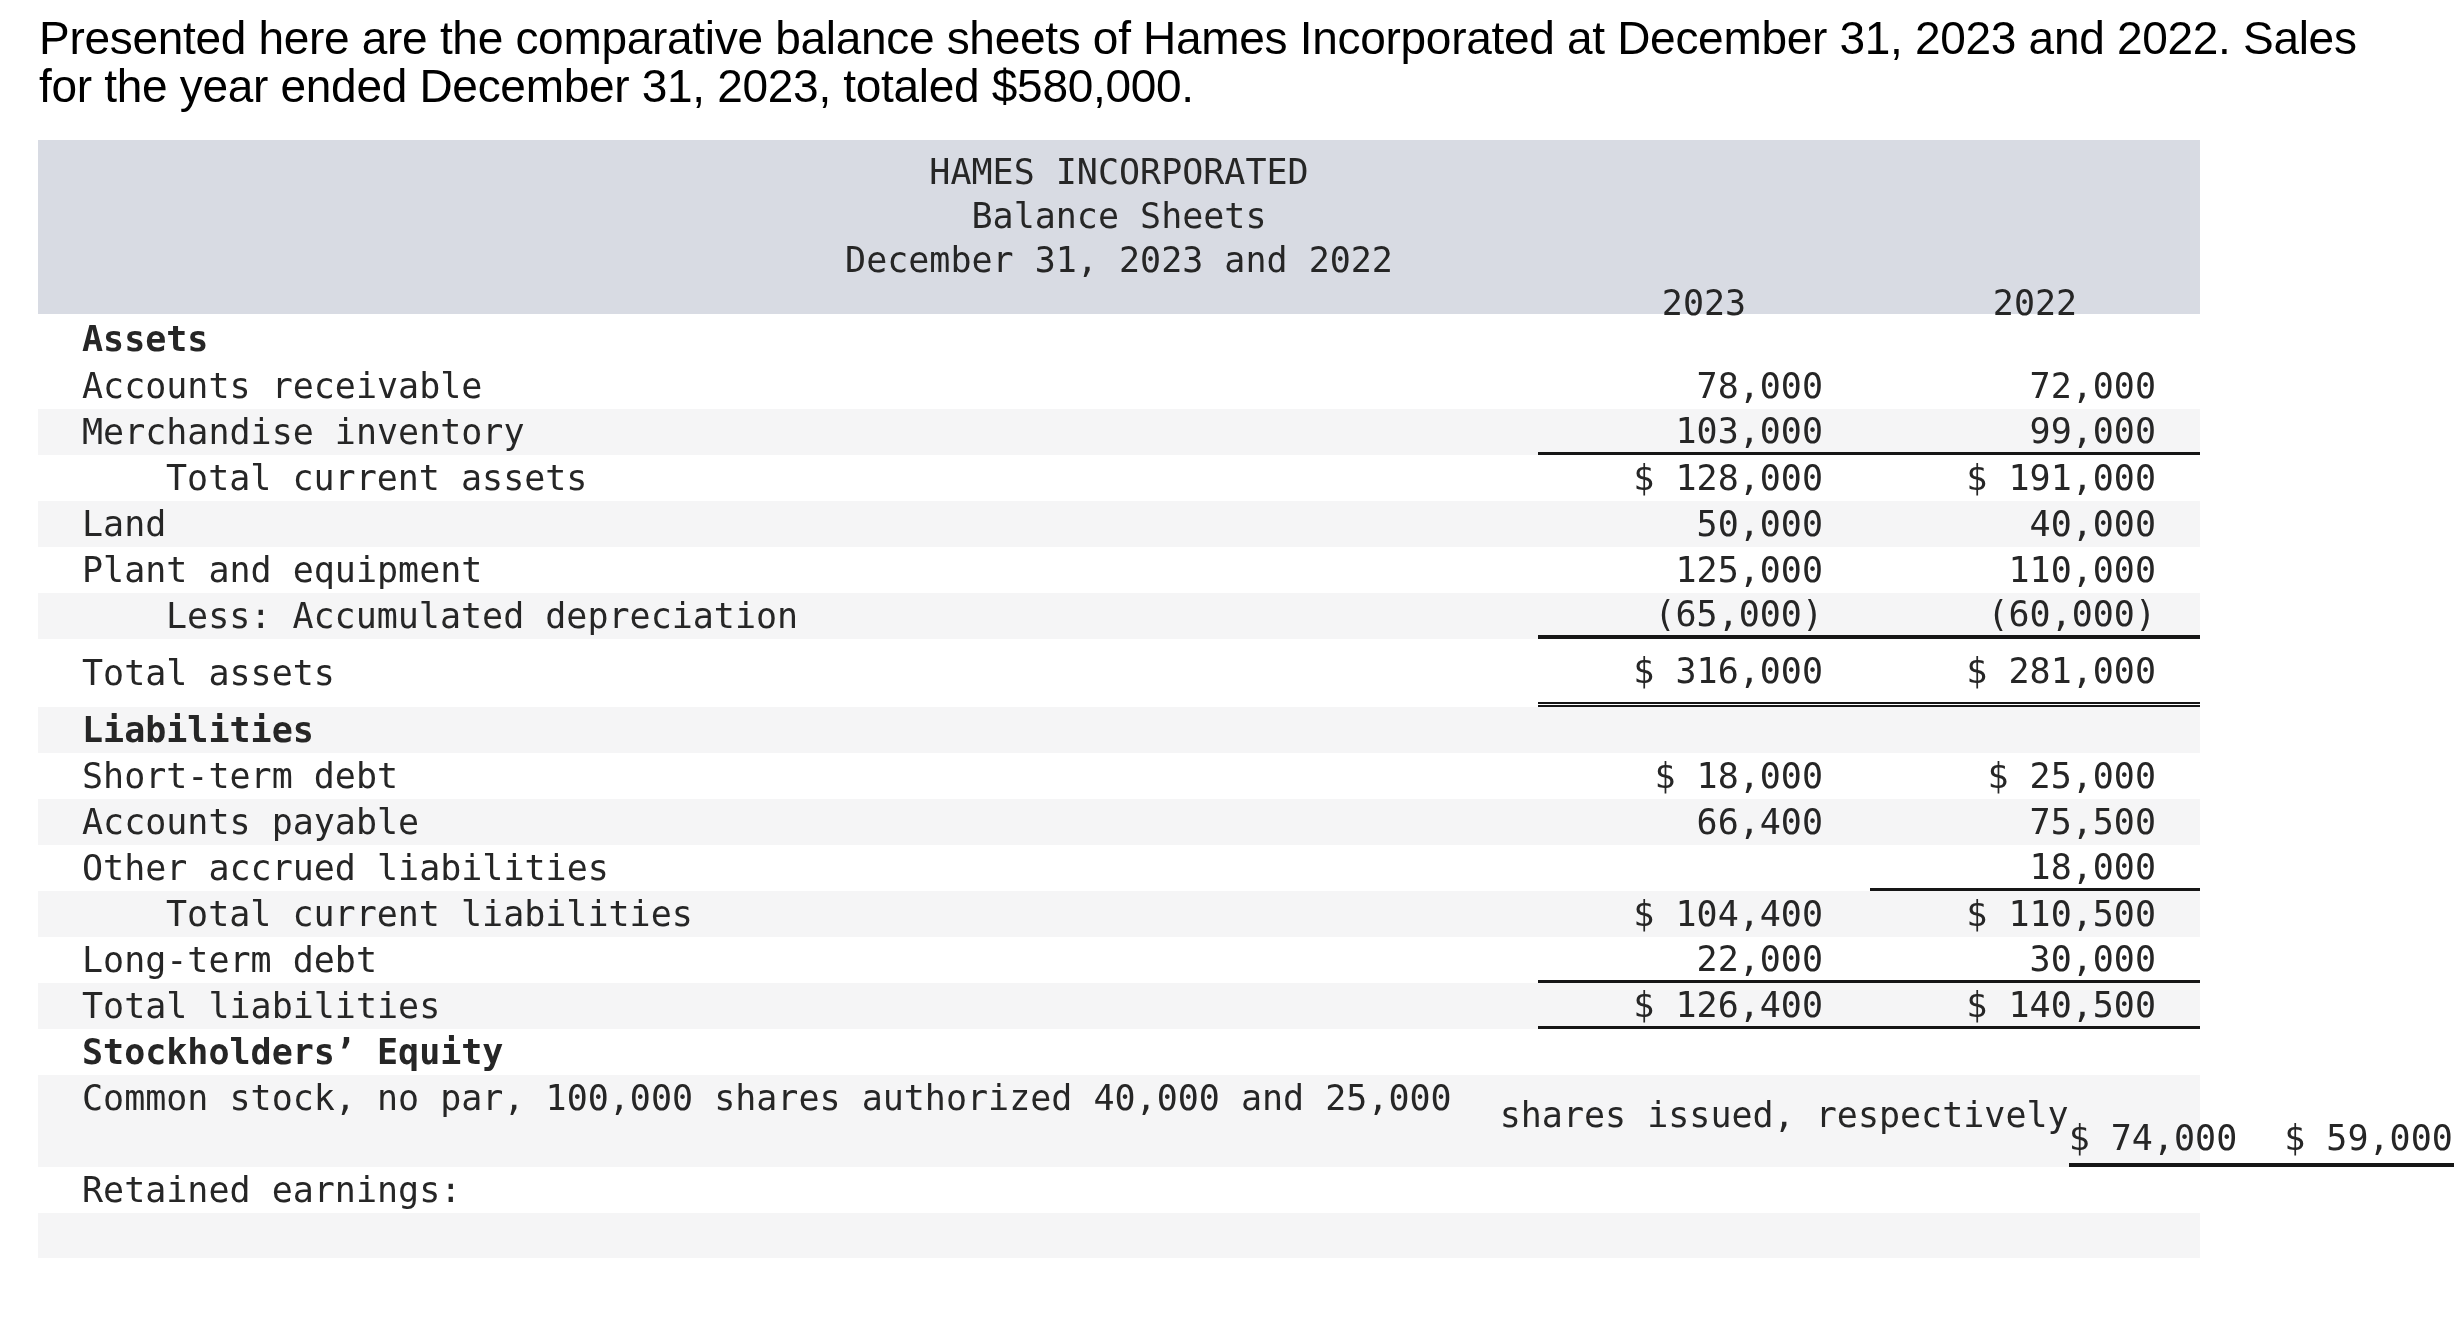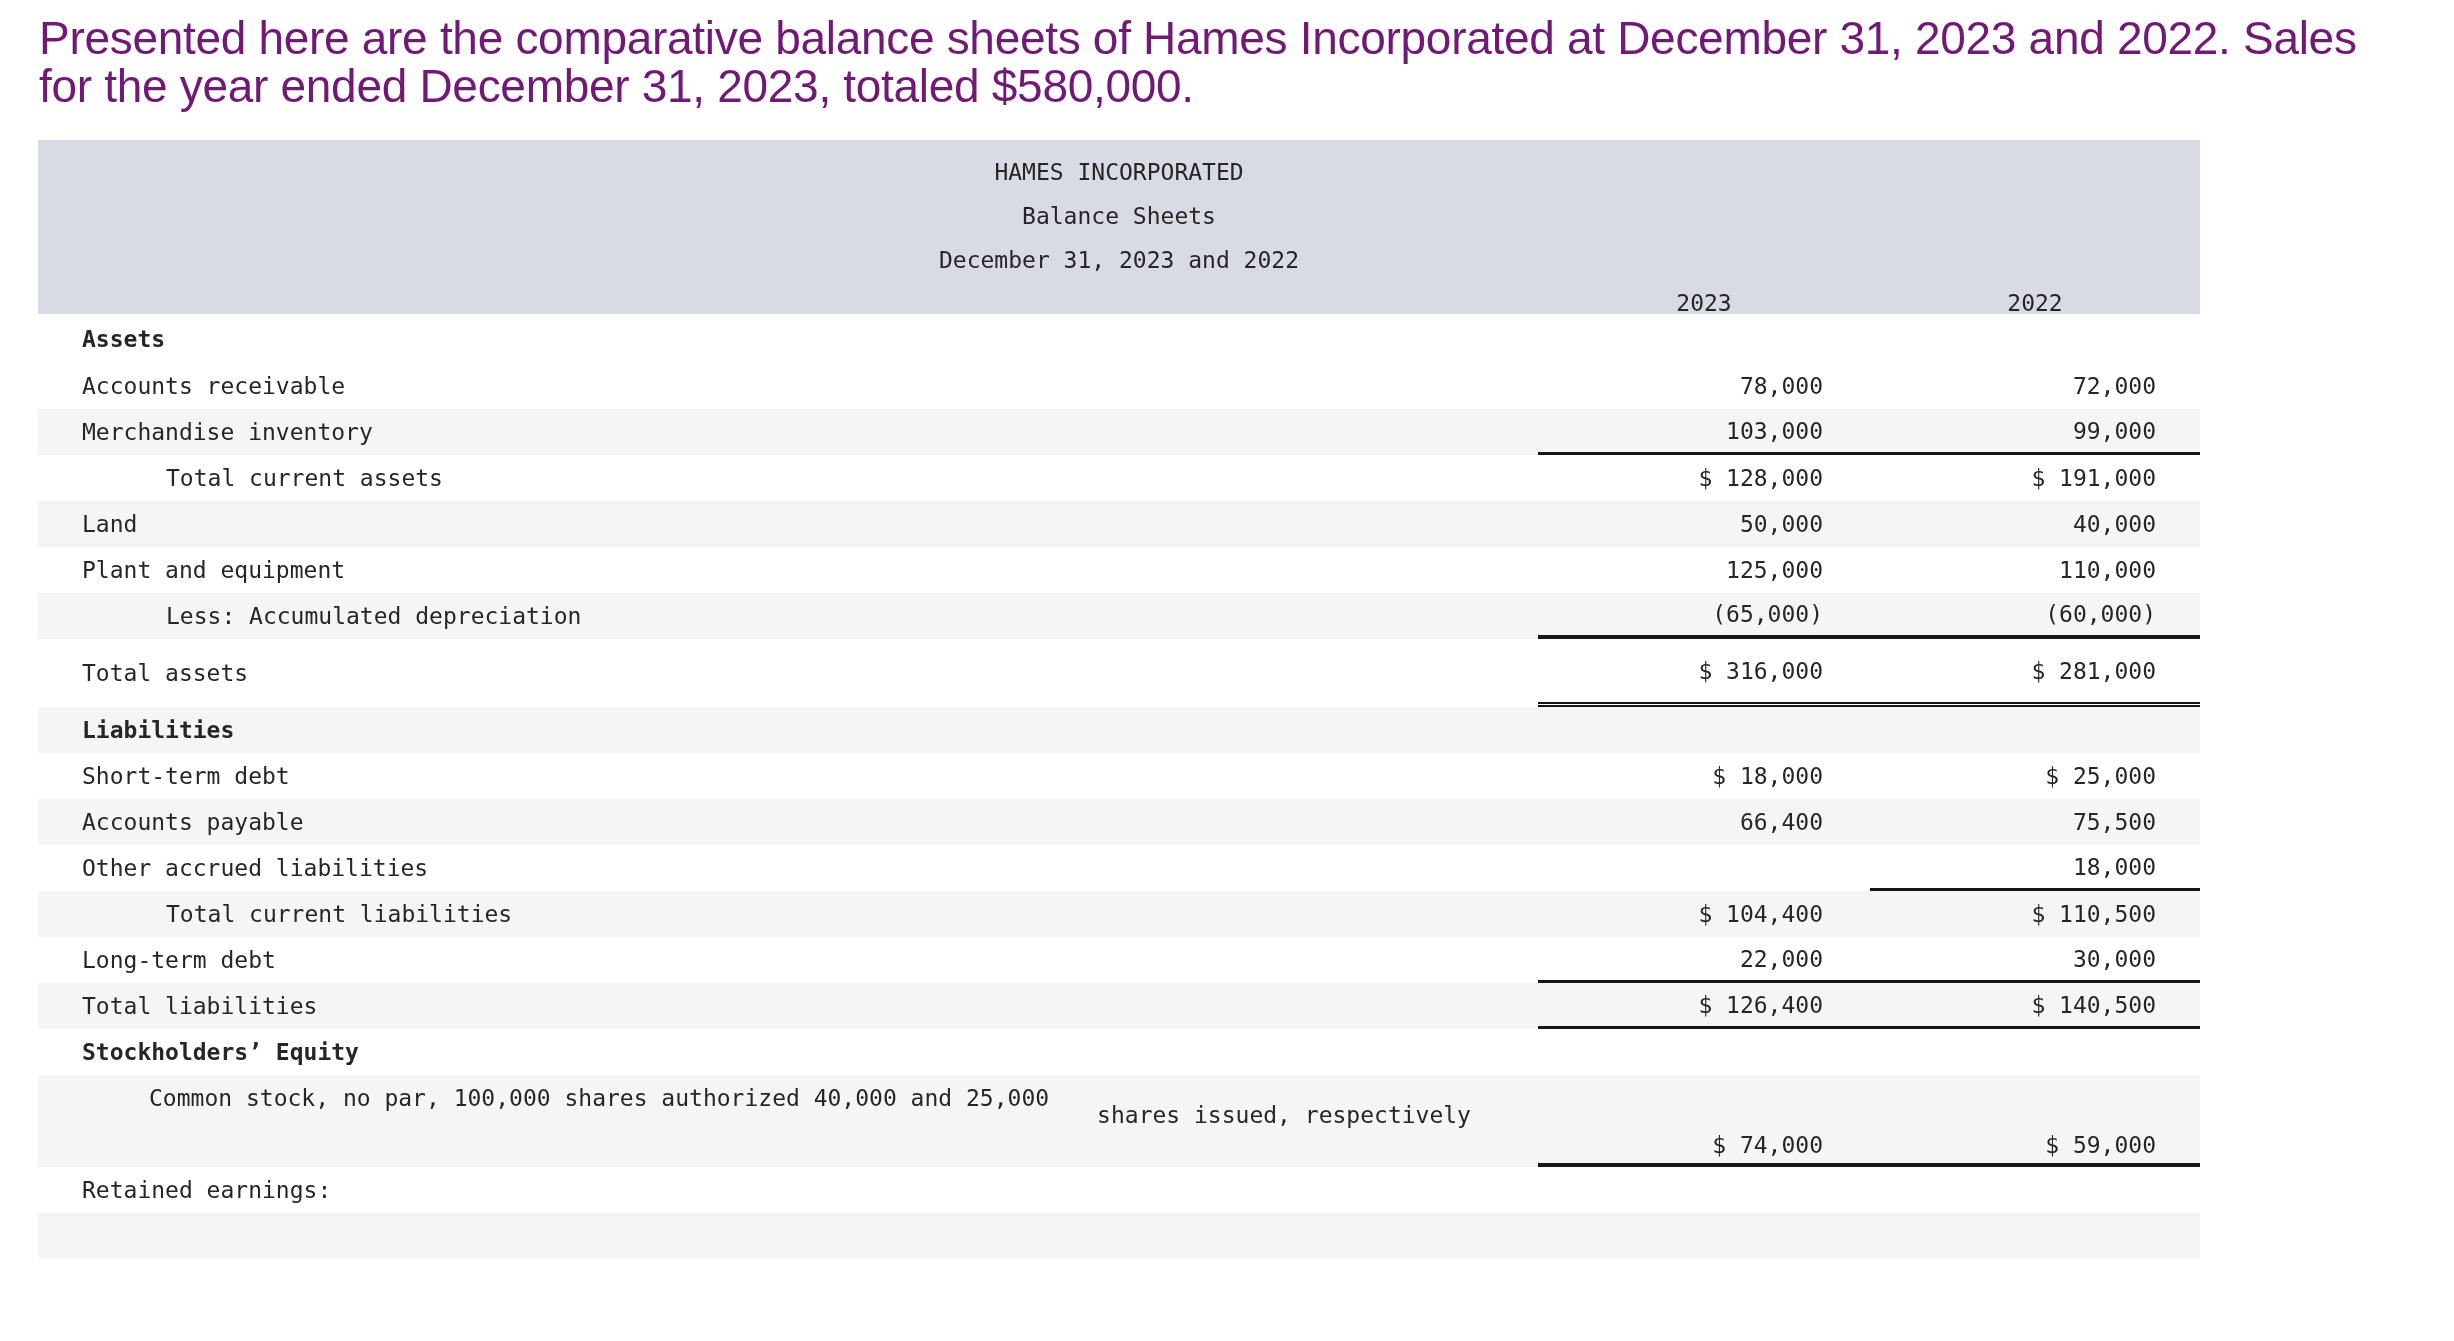--- a/index.html
+++ b/index.html
@@ -9,29 +9,29 @@
     background:#ffffff;
     overflow:hidden;
     font-family:"Liberation Sans", sans-serif;
     color:#2e2e2e;
   }
   .intro{
     margin:14px 14px 0 39px;
     font-size:46px;
     line-height:48px;
     letter-spacing:-0.3px;
-    color:#701a75;
+    color:#000000;
   }
   .intro div{white-space:nowrap;}
   
   .sheet{
     margin:30px 0 0 38px;
     width:2162px;
     font-family:"DejaVu Sans Mono", monospace;
-    font-size:23px;
+    font-size:35px;
     color:#262626;
   }
   .band{
     background:#d8dbe3;
     padding-top:10px;
     height:174px;
     box-sizing:border-box;
   }
   .band .t{
     text-align:center;

